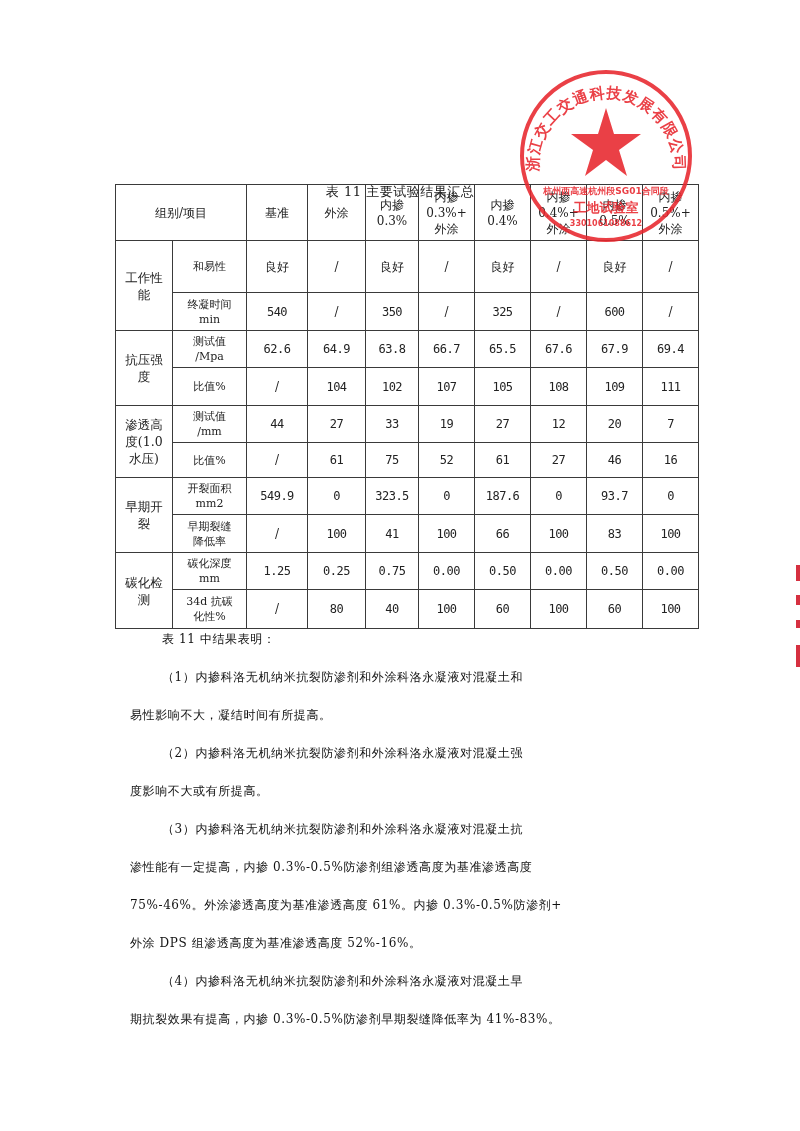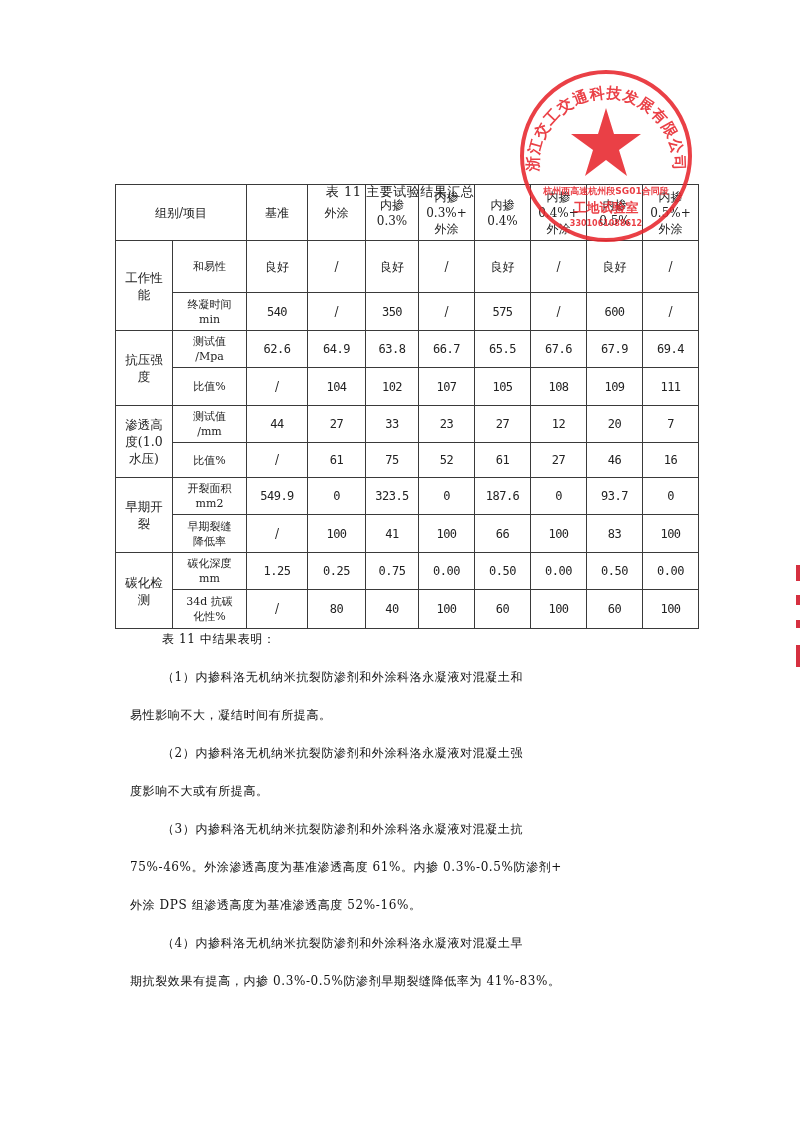--- a/index.html
+++ b/index.html
@@ -87,21 +87,21 @@
         <td class="">良好</td>
         <td class="">/</td>
       </tr>
       <tr style="height:38px">
         <td class="item" style="white-space:pre-line">终凝时间
 min</td>
         <td class="num">540</td>
         <td class="">/</td>
         <td class="num">350</td>
         <td class="">/</td>
-        <td class="num">575</td>
+        <td class="num">325</td>
         <td class="">/</td>
         <td class="num">600</td>
         <td class="">/</td>
       </tr>
       <tr style="height:37px">
         <td class="group" rowspan="2" style="padding:0 4px;word-break:break-all">抗压强度</td>
         <td class="item" style="white-space:pre-line">测试值
 /Mpa</td>
         <td class="num">62.6</td>
         <td class="num">64.9</td>
@@ -123,21 +123,21 @@
         <td class="num">109</td>
         <td class="num">111</td>
       </tr>
       <tr style="height:37px">
         <td class="group" rowspan="2" style="padding:0 4px;word-break:break-all">渗透高度(1.0水压)</td>
         <td class="item" style="white-space:pre-line">测试值
 /mm</td>
         <td class="num">44</td>
         <td class="num">27</td>
         <td class="num">33</td>
-        <td class="num">23</td>
+        <td class="num">19</td>
         <td class="num">27</td>
         <td class="num">12</td>
         <td class="num">20</td>
         <td class="num">7</td>
       </tr>
       <tr style="height:35px">
         <td class="item" style="white-space:pre-line">比值%</td>
         <td class="">/</td>
         <td class="num">61</td>
         <td class="num">75</td>
@@ -200,20 +200,21 @@
     </tbody>
 </table>
 
 <div class="para" style="top:620px;">
   <div class="indent">表 11 中结果表明：</div>
   <div class="indent">（1）内掺科洛无机纳米抗裂防渗剂和外涂科洛永凝液对混凝土和</div>
   <div>易性影响不大，凝结时间有所提高。</div>
   <div class="indent">（2）内掺科洛无机纳米抗裂防渗剂和外涂科洛永凝液对混凝土强</div>
   <div>度影响不大或有所提高。</div>
   <div class="indent">（3）内掺科洛无机纳米抗裂防渗剂和外涂科洛永凝液对混凝土抗</div>
+  <div>渗性能有一定提高，内掺 0.3%-0.5%防渗剂组渗透高度为基准渗透高度</div>
   <div>75%-46%。外涂渗透高度为基准渗透高度 61%。内掺 0.3%-0.5%防渗剂+</div>
   <div>外涂 DPS 组渗透高度为基准渗透高度 52%-16%。</div>
   <div class="indent">（4）内掺科洛无机纳米抗裂防渗剂和外涂科洛永凝液对混凝土早</div>
   <div>期抗裂效果有提高，内掺 0.3%-0.5%防渗剂早期裂缝降低率为 41%-83%。</div>
 </div>
 
 <svg class="stamp" viewBox="0 0 180 180">
   <defs>
     <path id="arcTop" d="M 22 100 A 68 68 0 1 1 158 100"></path>
     <path id="arcInner" d="M 38 118 Q 90 142 142 118"></path>

